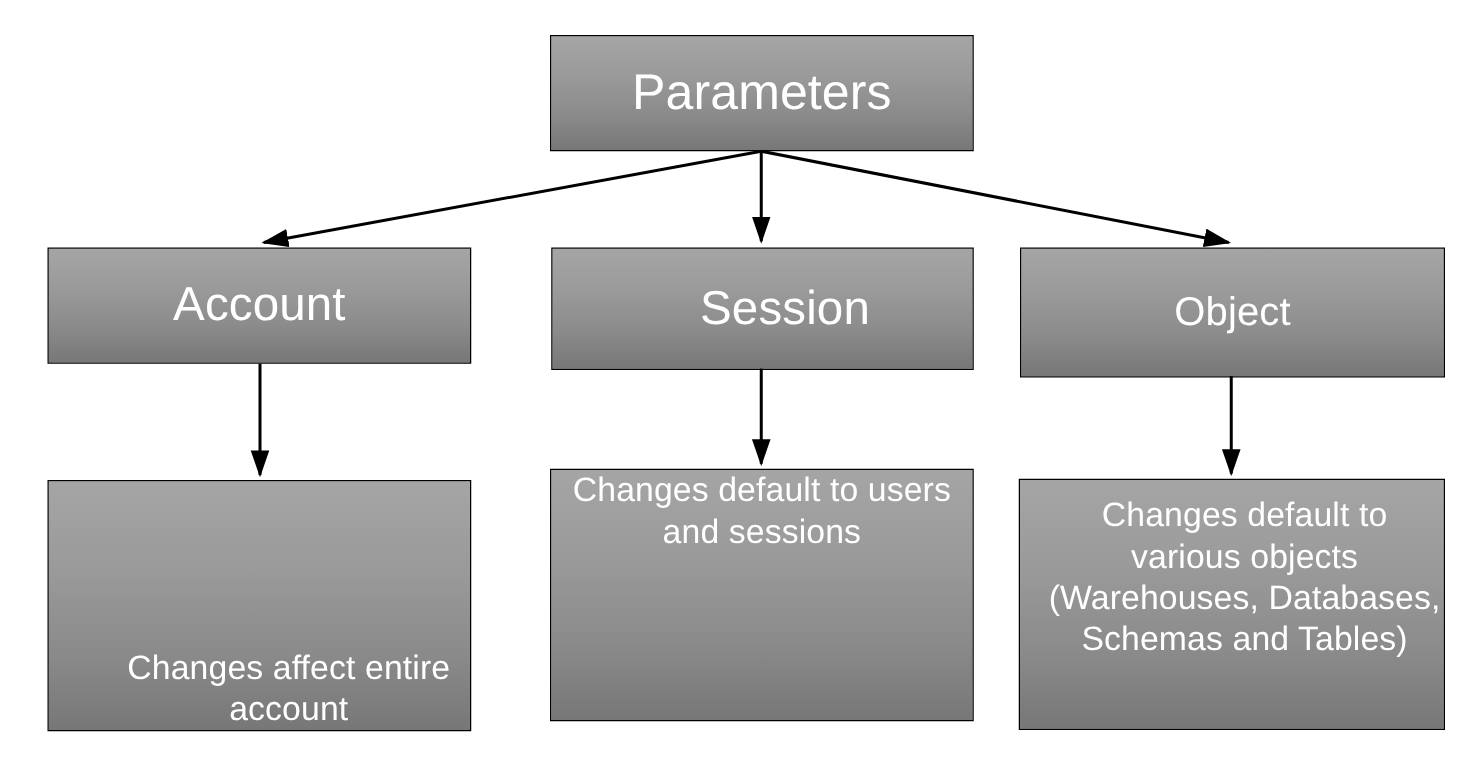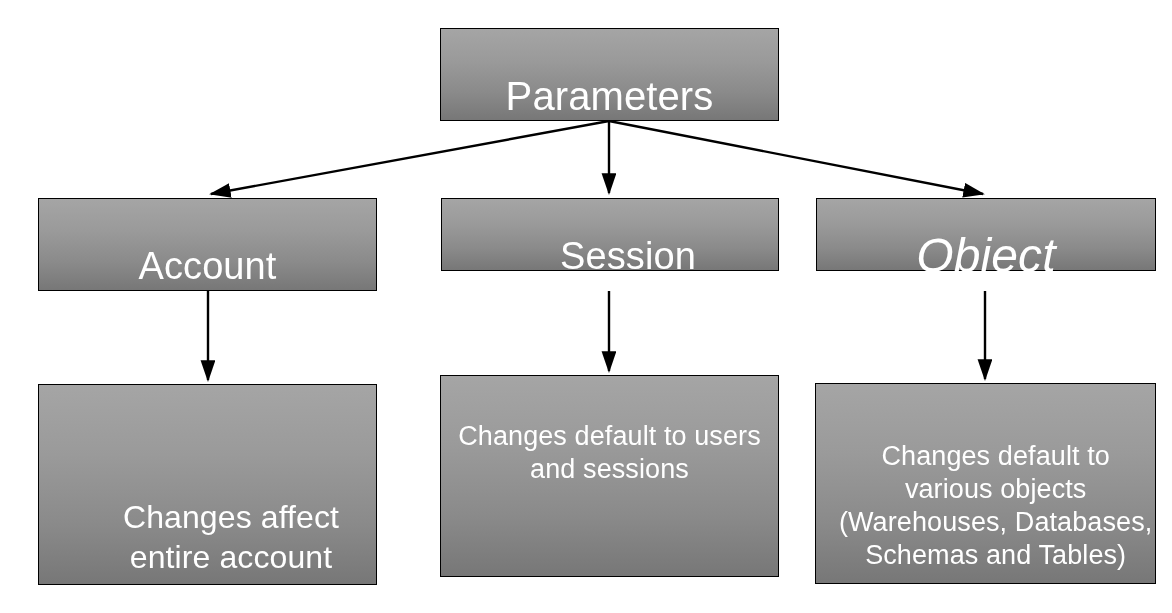--- a/index.html
+++ b/index.html
@@ -31,21 +31,20 @@
     text-align: center;
     font-family: "Liberation Sans", sans-serif;
     font-weight: 400;
     line-height: 1.22;
     letter-spacing: 0.1px;
     -webkit-font-smoothing: antialiased;
   }
   .node span {
     display: block;
     width: 94%;
-    margin-top: 44px;
   }
 
   
   #node-parameters {
     left: 440px;
     top: 28px;
     width: 339px;
     height: 93px;
     font-size: 40px;
   }
@@ -55,41 +54,40 @@
     left: 38px;
     top: 198px;
     width: 339px;
     height: 93px;
     font-size: 38px;
   }
   #node-session {
     left: 441px;
     top: 198px;
     width: 338px;
-    height: 73px;
+    height: 98px;
     font-size: 38px;
     padding-left: 36px;
   }
   #node-object {
     left: 816px;
     top: 198px;
     width: 340px;
-    height: 73px;
-    font-size: 48px;
-    font-style: italic;
+    height: 104px;
+    font-size: 32px;
   }
 
   
   #node-account-desc {
     left: 38px;
     top: 384px;
     width: 339px;
     height: 201px;
-    font-size: 32px;
-    align-items: center;
+    font-size: 27px;
+    align-items: flex-end;
     padding-top: 62px;
     padding-left: 47px;
   }
   #node-session-desc {
     left: 440px;
     top: 375px;
     width: 339px;
     height: 202px;
     font-size: 27px;
     align-items: flex-start;

